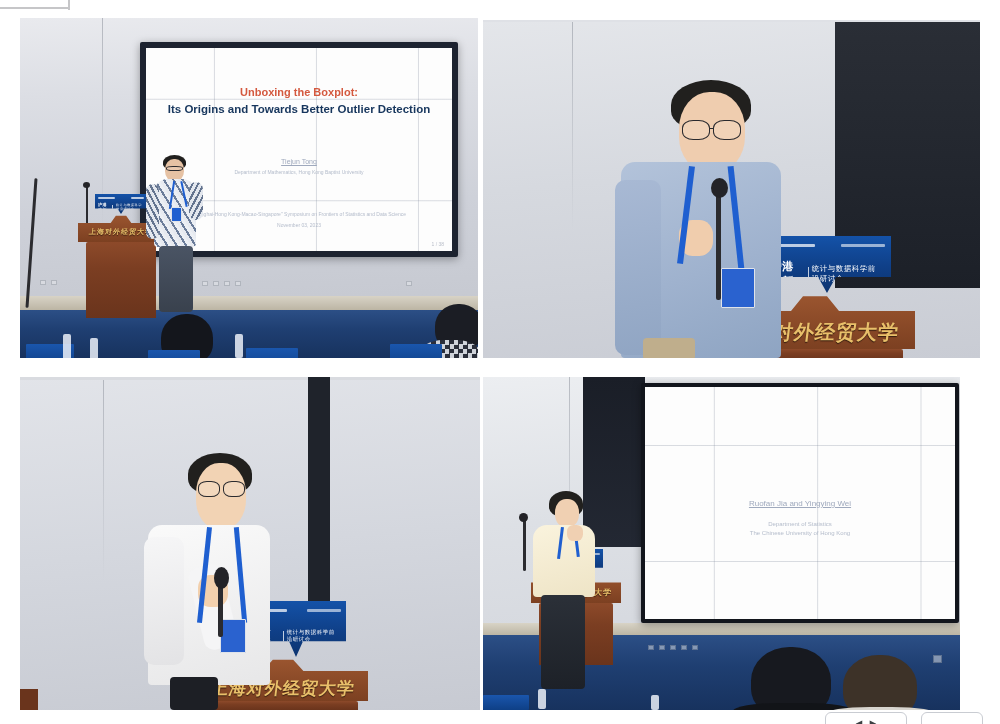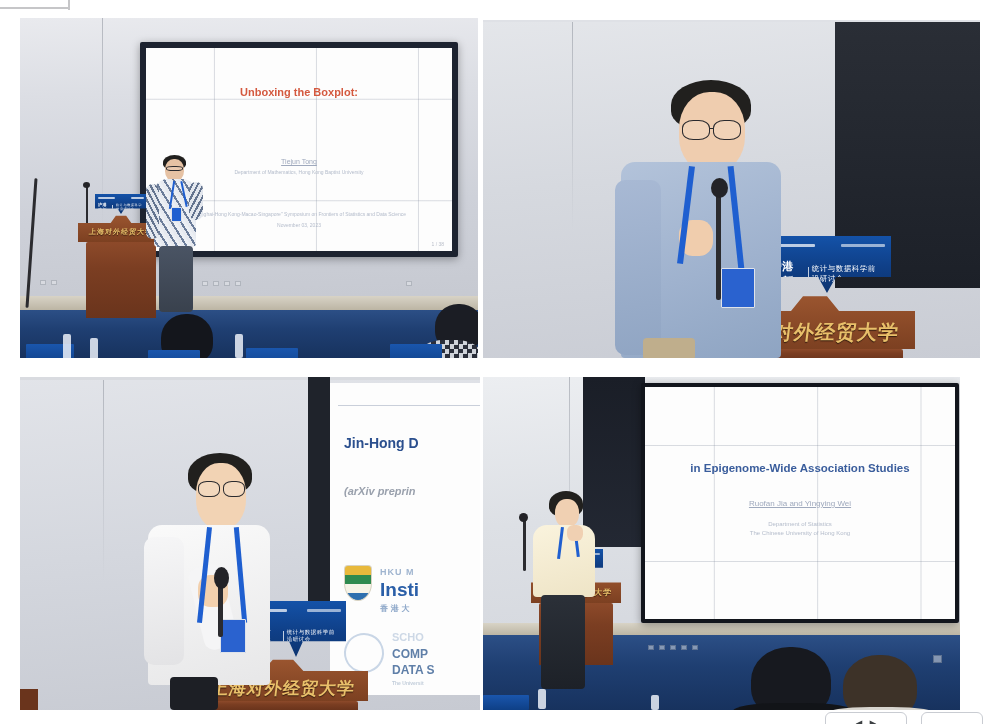--- a/index.html
+++ b/index.html
@@ -210,20 +210,21 @@
           <div class="sock"></div>
           <div class="sock"></div>
       </div>
       <div class="sock-row" style="left:386px; top:263px;">
         <div class="sock"></div>
       </div>
 
       <div class="screen-frame" style="left:120px; top:24px; width:318px; height:215px;">
         <div class="screen-inner tiled">
           <div class="slide-txt t-title-red" style="top:38px; font-size:11px;">Unboxing the Boxplot:</div>
+          <div class="slide-txt t-title-navy" style="top:54px; font-size:11.5px;">Its Origins and Towards Better Outlier Detection</div>
           <div class="slide-txt t-sub" style="top:110px; font-size:7px;">Tiejun Tong</div>
           <div class="slide-txt t-sub2" style="top:121px; font-size:5px;">Department of Mathematics, Hong Kong Baptist University</div>
           <div class="slide-txt t-sub2" style="top:163px; font-size:5px;">Shanghai-Hong Kong-Macao-Singapore" Symposium on Frontiers of Statistics and Data Science</div>
           <div class="slide-txt t-sub2" style="top:174px; font-size:5px;">November 03, 2023</div>
           <div class="slide-pgnum">1 / 38</div>
         </div>
       </div>
 
       <div class="mic-stem" style="left:66px; top:168px; width:2px; height:40px;"></div>
       <div class="mic-head" style="left:63px; top:164px; width:7px; height:6px;"></div>
@@ -319,36 +320,20 @@
       <div class="mic-head" style="left:228px; top:158px; width:17px; height:20px;"></div>
     </div>
   </div>
 
   <div class="photo" id="photo-bl">
     <div class="scene">
       <div class="wall" style="background:linear-gradient(175deg,#e2e4e9 0%,#d4d7de 50%,#c7cad2 100%);"></div>
       <div style="position:absolute;left:0;top:0;width:460px;height:3px;background:#d9dbe0;"></div>
       <div style="position:absolute;left:288px;top:0;width:22px;height:245px;background:#1f232b;"></div>
 
-      <div style="position:absolute;left:310px;top:6px;width:150px;height:312px;background:#fdfdfd;">
-        <div style="position:absolute;left:8px;top:22px;right:0;height:1px;background:#c9cfda;"></div>
-        <div style="position:absolute;left:14px;top:52px;font-size:14px;" class="t-blue-head">Jin-Hong D</div>
-        <div style="position:absolute;left:14px;top:102px;font-size:11px;" class="t-gray-it">(arXiv preprin</div>
-
-        <div class="hku-crest" style="left:14px; top:182px; width:28px; height:36px;"></div>
-        <div class="hku-line" style="left:50px; top:184px; font-size:9px; letter-spacing:1px; color:#9fb4cf;">HKU M</div>
-        <div class="hku-line" style="left:50px; top:196px; font-size:19px;">Insti</div>
-        <div class="hku-sub" style="left:50px; top:220px; font-size:8px; font-family:'DejaVu Sans', sans-serif;">香 港 大</div>
-
-        <div class="cds-ring" style="left:14px; top:250px; width:40px; height:40px;"></div>
-        <div class="hku-sub" style="left:62px; top:248px; font-size:11px; color:#cdd8e6;">SCHO</div>
-        <div class="hku-line" style="left:62px; top:264px; font-size:12px; color:#5f7fa8;">COMP</div>
-        <div class="hku-line" style="left:62px; top:280px; font-size:12px; color:#5f7fa8;">DATA S</div>
-        <div class="hku-sub" style="left:62px; top:297px; font-size:5px; color:#c2cdda;">The  Universit</div>
-      </div>
 
       <div class="podium-banner" style="left:226px; top:224px; width:100px; height:56px;">
         <div class="banner-row-top">
           <div class="banner-mini" style="width:36px;height:3px;"></div>
           <div class="banner-mini" style="width:34px;height:3px;opacity:.8;"></div>
         </div>
         <div class="banner-main">
           <span class="banner-cn" style="font-size:9px;">沪港澳新</span>
           <span class="banner-div" style="height:11px;"></span>
           <span class="banner-cn" style="font-size:5.5px;font-weight:400;">统计与数据科学前沿研讨会</span>
@@ -383,21 +368,20 @@
 
   <div class="photo" id="photo-br">
     <div class="scene">
       <div class="wall" style="background:linear-gradient(175deg,#eceef1 0%,#dde0e5 40%,#d0d3da 100%);"></div>
       <div style="position:absolute;left:100px;top:0;width:62px;height:170px;background:linear-gradient(180deg,#1a1e27,#232833);"></div>
       <div class="baseboard" style="top:246px;height:12px;"></div>
       <div class="floor-blue" style="top:258px;"></div>
 
       <div class="screen-frame" style="left:158px; top:6px; width:318px; height:240px; background:#12151c;">
         <div class="screen-inner tiled" style="inset:4px;">
-          <div class="slide-txt t-navy-head" style="top:74px; font-size:11.5px;">in Epigenome-Wide Association Studies</div>
           <div class="slide-txt t-sub" style="top:112px; font-size:8px;">Ruofan Jia and Yingying Wei</div>
           <div class="slide-txt t-sub2" style="top:134px; font-size:6px;">Department of Statistics</div>
           <div class="slide-txt t-sub2" style="top:143px; font-size:6px;">The Chinese University of Hong Kong</div>
         </div>
       </div>
 
       <div class="sock-row" style="left:165px; top:268px;">
         <div class="sock"></div>
           <div class="sock"></div>
           <div class="sock"></div>

